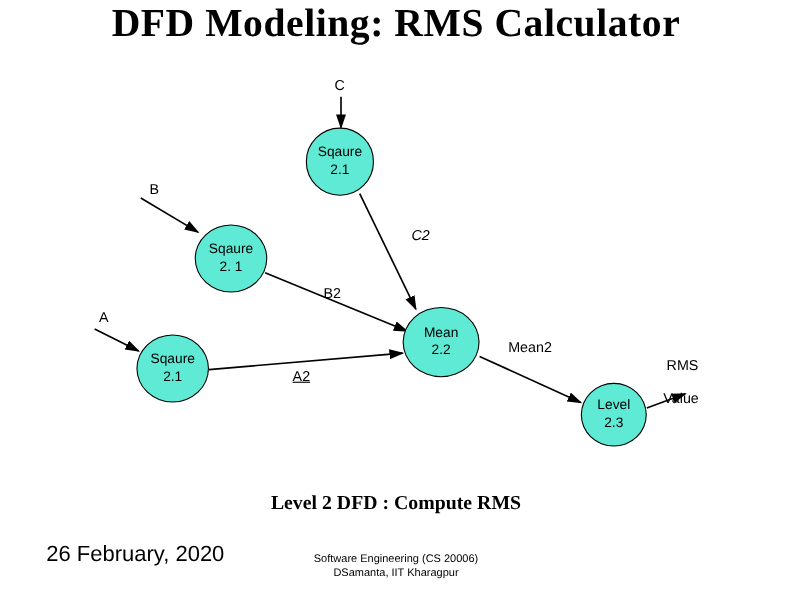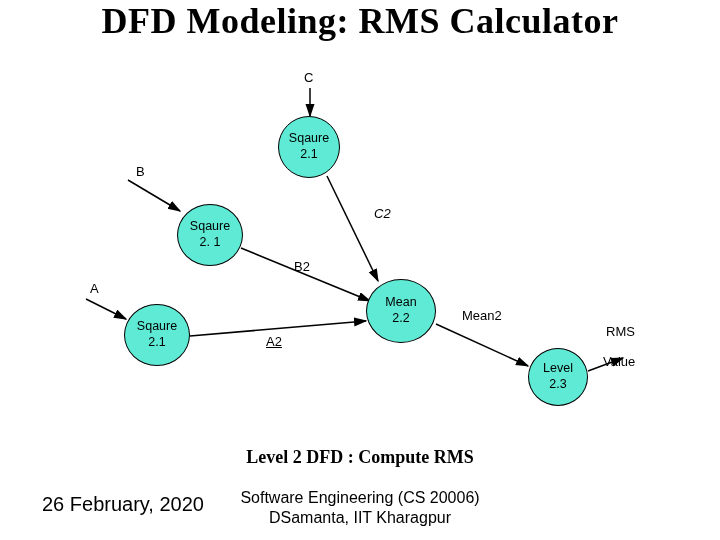--- a/index.html
+++ b/index.html
@@ -56,21 +56,21 @@
       position: absolute;
       bottom: 24px;
       left: 42px;
       font-size: 20px;
     }
     .footer-course {
       position: absolute;
       bottom: 12px;
       left: 0; right: 0;
       text-align: center;
-      font-size: 16px;
+      font-size: 10px;
       line-height: 1.25;
     }
     svg.arrows {
       position: absolute;
       top: 0; left: 0;
       width: 582px;
       height: 350px;
       pointer-events: none;
     }
   </style>

